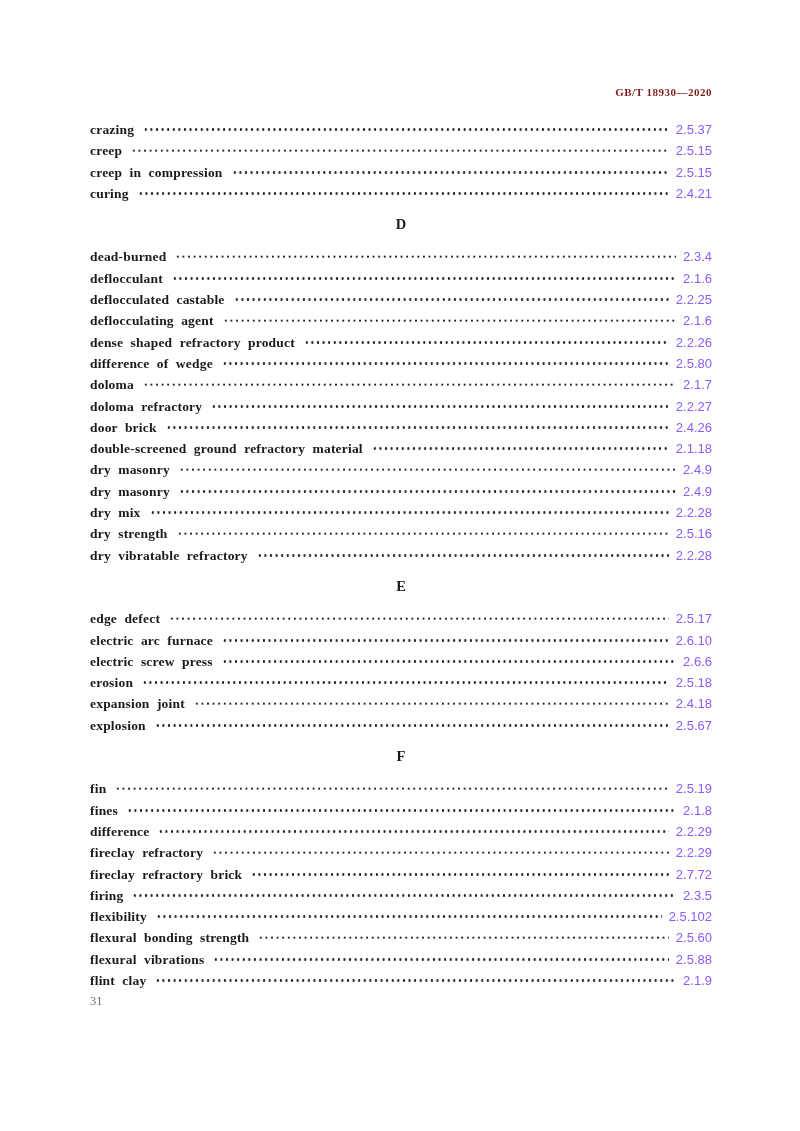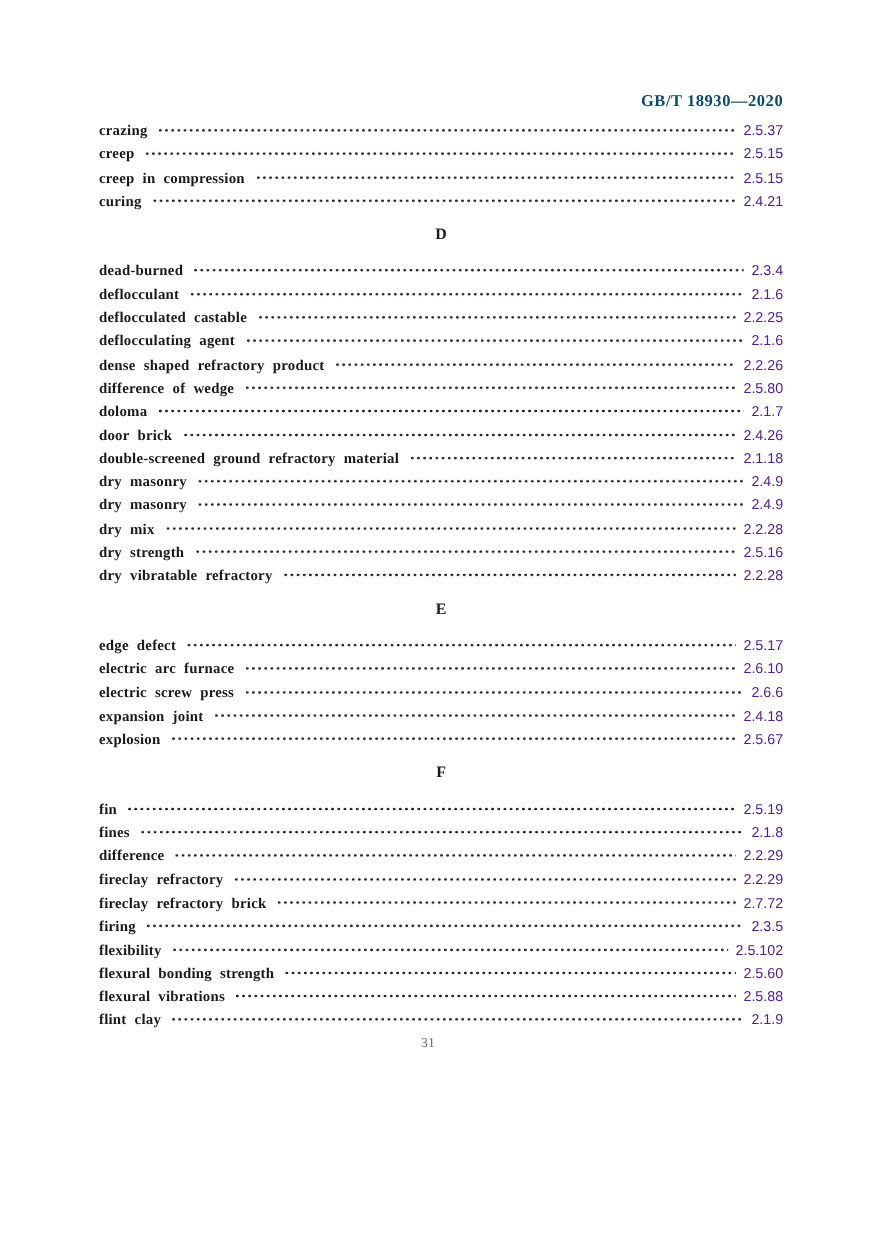--- a/index.html
+++ b/index.html
@@ -12,27 +12,27 @@
   .page {
     width: 800px; height: 1131px;
     padding: 0 88px 0 90px;
     position: relative;
   }
   .doc-header {
     margin-top: 84px;
     text-align: right;
     font-family: "Liberation Serif", serif;
     font-weight: bold;
-    font-size: 15px;
+    font-size: 11px;
     line-height: 16px;
-    color: #0c4a6e;
+    color: #7f1d1d;
     letter-spacing: 0.5px;
   }
   .index-list {
-    margin-top: 8px;
+    margin-top: 19px;
   }
   .section-letter {
     height: 21.3px;
     line-height: 21.3px;
     margin: 10px 0 11px 0;
     text-align: center;
     font-family: "Liberation Serif", serif;
     font-weight: bold;
     font-size: 14.5px;
     color: #1a1a1a;
@@ -57,27 +57,27 @@
     align-self: stretch;
     margin: 0 7px 0 9px;
     background-image: radial-gradient(circle, #222222 1.05px, rgba(0,0,0,0) 1.45px);
     background-size: 5.6px 21.3px;
     background-position: left center;
     background-repeat: repeat-x;
   }
   .ref {
     font-family: "Liberation Sans", sans-serif;
     font-size: 13px;
-    color: #4c1d95;
+    color: #8b5cf6;
     line-height: 21.3px;
   }
   .page-number {
     height: 21.3px;
     line-height: 21.3px;
-    text-align: center;
+    text-align: left;
     padding-right: 24px;
     font-family: "Liberation Serif", serif;
     font-size: 12.5px;
     color: #6e6e66;
   }
 </style>
 </head>
 <body>
 
 <div class="page">
@@ -134,20 +134,25 @@
         <span class="term">difference of wedge</span>
         <span class="leader"></span>
         <span class="ref">2.5.80</span>
       </div>
       <div class="entry-row">
         <span class="term">doloma</span>
         <span class="leader"></span>
         <span class="ref">2.1.7</span>
       </div>
       <div class="entry-row">
+        <span class="term">doloma refractory</span>
+        <span class="leader"></span>
+        <span class="ref">2.2.27</span>
+      </div>
+      <div class="entry-row">
         <span class="term">door brick</span>
         <span class="leader"></span>
         <span class="ref">2.4.26</span>
       </div>
       <div class="entry-row">
         <span class="term">double-screened ground refractory material</span>
         <span class="leader"></span>
         <span class="ref">2.1.18</span>
       </div>
       <div class="entry-row">
@@ -183,20 +188,25 @@
       </div>
       <div class="entry-row">
         <span class="term">electric arc furnace</span>
         <span class="leader"></span>
         <span class="ref">2.6.10</span>
       </div>
       <div class="entry-row">
         <span class="term">electric screw press</span>
         <span class="leader"></span>
         <span class="ref">2.6.6</span>
+      </div>
+      <div class="entry-row">
+        <span class="term">erosion</span>
+        <span class="leader"></span>
+        <span class="ref">2.5.18</span>
       </div>
       <div class="entry-row">
         <span class="term">expansion joint</span>
         <span class="leader"></span>
         <span class="ref">2.4.18</span>
       </div>
       <div class="entry-row">
         <span class="term">explosion</span>
         <span class="leader"></span>
         <span class="ref">2.5.67</span>

